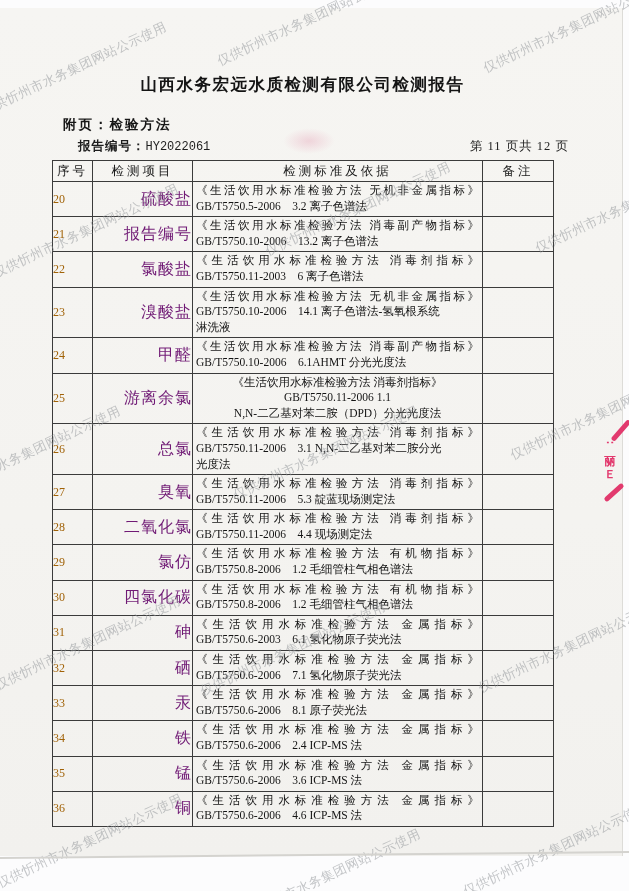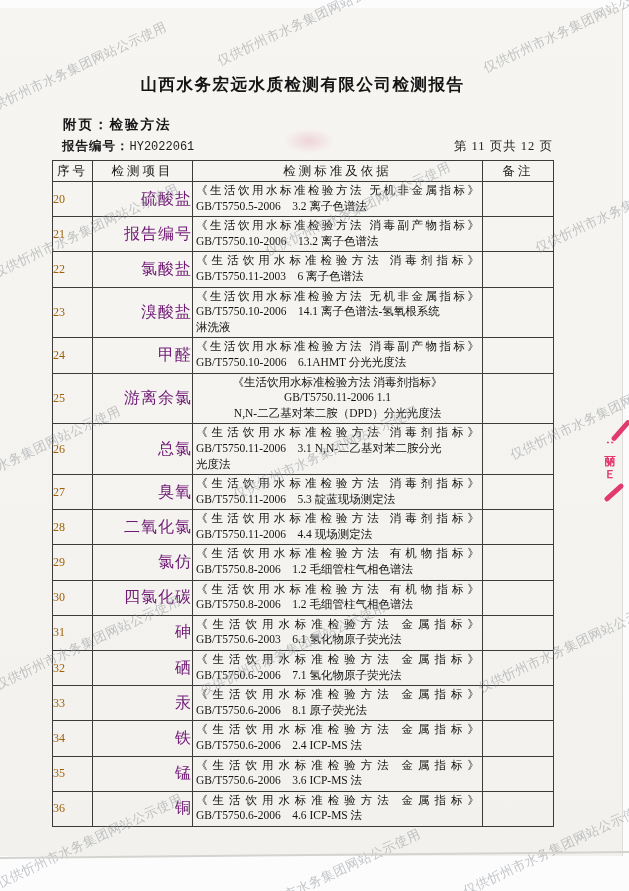--- a/index.html
+++ b/index.html
@@ -26,21 +26,21 @@
     position:absolute;left:52px;top:74px;width:501px;margin:0;
     text-align:center;font-family:"Liberation Sans",sans-serif;
     font-size:16.5px;font-weight:bold;letter-spacing:1.5px;color:#141414;
   }
   .attachment{
     position:absolute;left:63px;top:116px;
     font-family:"Liberation Sans",sans-serif;
     font-size:13.5px;font-weight:bold;letter-spacing:2px;color:#161616;
   }
   .meta{
-    position:absolute;left:52px;top:138px;width:501px;
+    position:absolute;left:68px;top:138px;width:501px;
     display:flex;justify-content:space-between;align-items:flex-end;
   }
   .report-no{padding-left:10px;font-size:12.5px;}
   .report-no .lbl{font-family:"Liberation Sans",sans-serif;font-weight:bold;letter-spacing:1px;}
   .report-no .val{font-family:"Liberation Mono",monospace;font-size:12px;}
   .page-indicator{font-size:12.5px;letter-spacing:1px;}
   table.methods-table{
     position:absolute;left:52px;top:160px;width:501px;
     border-collapse:collapse;table-layout:fixed;
   }

